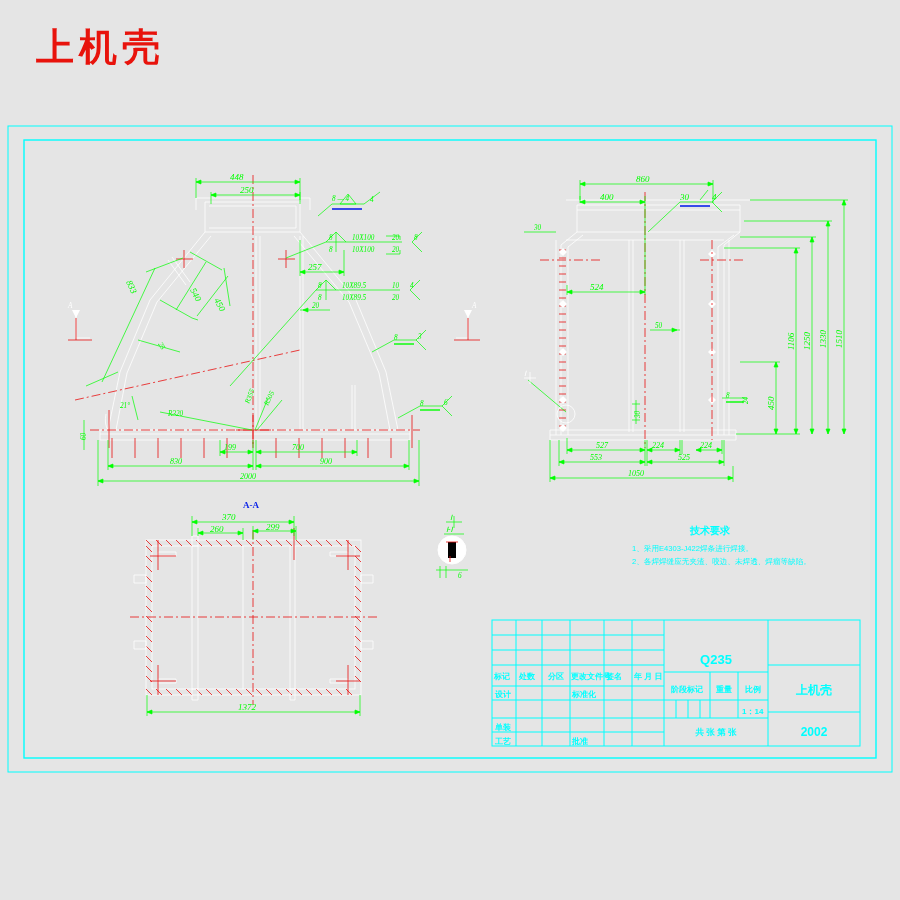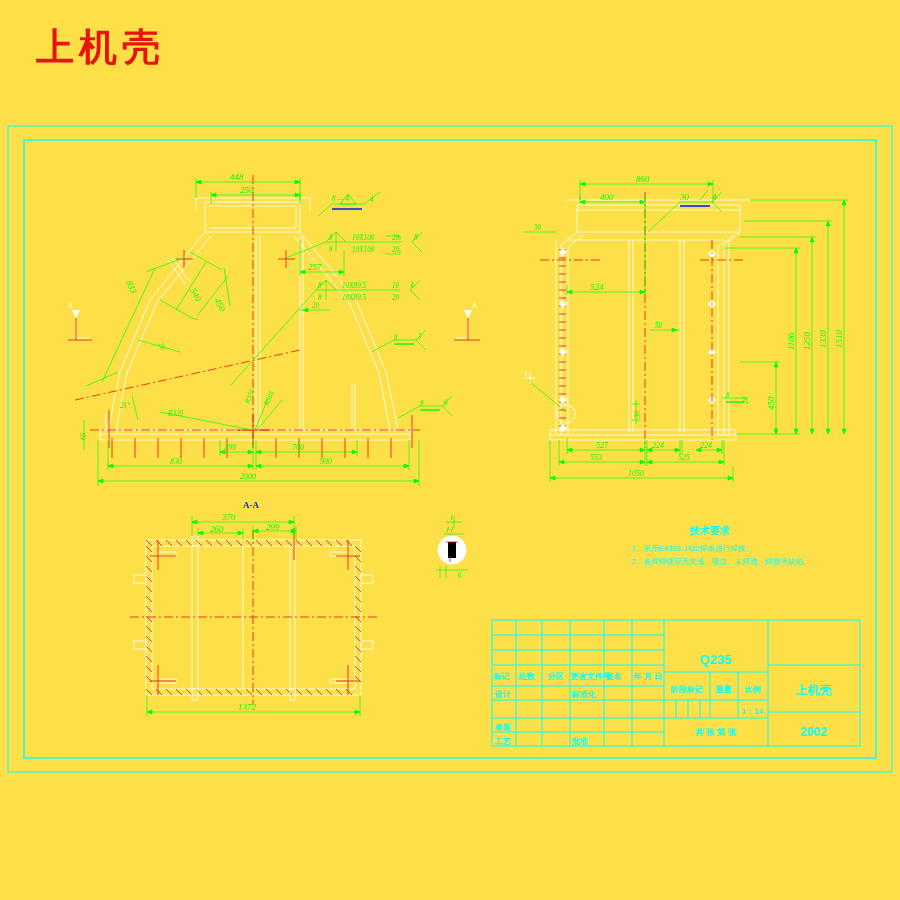--- a/index.html
+++ b/index.html
@@ -1,18 +1,18 @@
 <!DOCTYPE html>
 <html><head>
 <meta charset="utf-8">
 <style>
   html,body{margin:0;padding:0;background:#000;}
   body{width:900px;height:900px;overflow:hidden;
        font-family:"Liberation Sans",sans-serif;}
-  #stage{position:relative;width:900px;height:900px;background:#fde047;}
+  #stage{position:relative;width:900px;height:900px;background:#e5e5e5;}
   #cad{position:absolute;inset:0;}
   .drawing-title{
     position:absolute;left:36px;top:28px;
     color:#e8130c;font-family:"Liberation Serif",serif;
     font-size:38px;font-weight:700;letter-spacing:5px;line-height:1;
     white-space:nowrap;
   }
   text{font-family:"Liberation Serif",serif;}
   .dim{fill:#00ff00;font-size:9px;font-style:italic;font-family:"Liberation Serif",serif;}
   .dim8{fill:#00ff00;font-size:8px;font-style:italic;}

